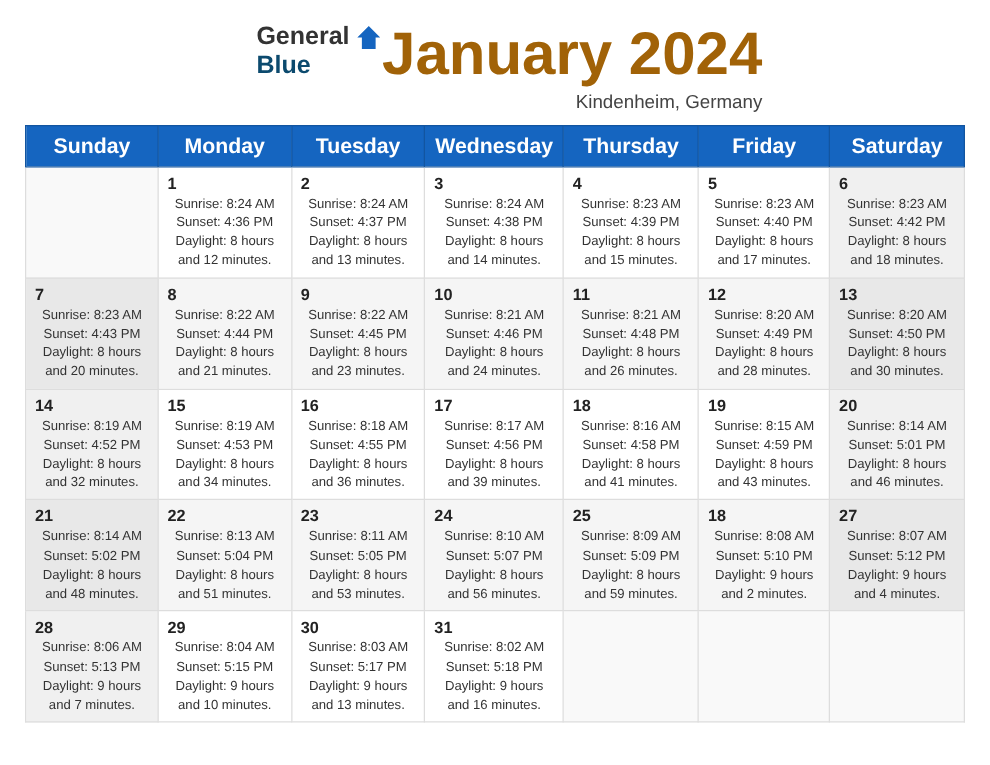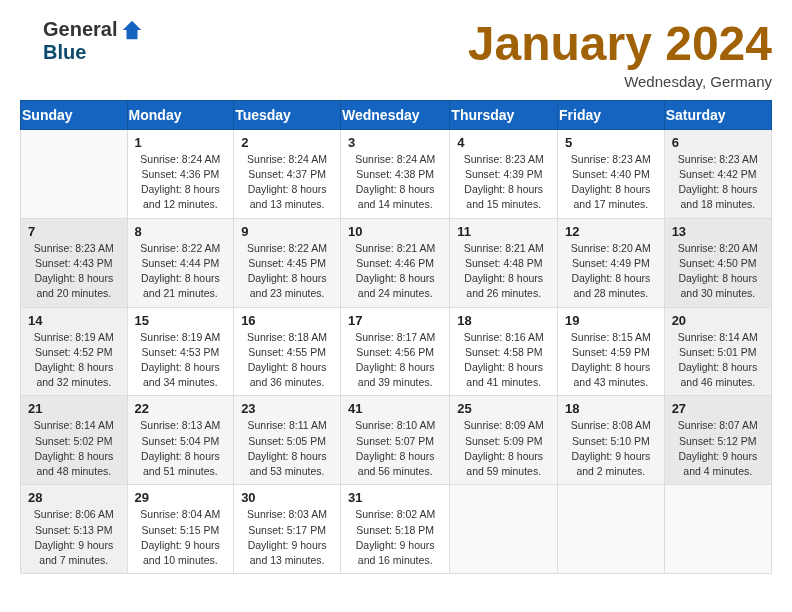--- a/index.html
+++ b/index.html
@@ -11,21 +11,21 @@
       padding: 0;
     }
     .page {
       width: 792px;
       min-height: 612px;
       background: #fff;
       padding: 18px 20px 18px 20px;
     }
     .header {
       display: flex;
-      justify-content: space-between;
+      justify-content: center;
       align-items: flex-start;
       margin-bottom: 10px;
       margin-left: 23px;
     }
     .logo {
       display: flex;
       flex-direction: column;
       align-items: flex-start;
     }
     .logo-text {
@@ -63,23 +63,23 @@
       margin-top: 2px;
     }
     .calendar {
       width: 100%;
       border-collapse: collapse;
       border: 1px solid #ccc;
     }
     .calendar th {
       background: #1565c0;
       color: #fff;
-      font-size: 14px;
-      font-weight: bold;
-      text-align: left;
+      font-size: 17px;
+      font-weight: bold;
+      text-align: center;
       padding: 6px 1px;
       border: 1px solid #1255a0;
     }
     .calendar td {
       vertical-align: top;
       padding: 5px 7px;
       border: 1px solid #ddd;
       width: 113px;
       min-height: 88px;
       background: #fff;
@@ -121,21 +121,21 @@
       <div class="logo-text">
         <span class="logo-general">General</span>
         <svg class="logo-icon" viewBox="0 0 24 24">
           <polygon points="12,2 22,12 18,12 18,22 6,22 6,12 2,12" fill="#1565c0"></polygon>
         </svg>
       </div>
       <span class="logo-blue">Blue</span>
     </div>
     <div class="title-section">
       <div class="month-title">January 2024</div>
-      <div class="subtitle">Wednesday, Germany</div>
+      <div class="subtitle">Kindenheim, Germany</div>
     </div>
   </div>
 
   <table class="calendar">
     <thead>
       <tr>
       <th>Sunday</th>
           <th>Monday</th>
           <th>Tuesday</th>
           <th>Wednesday</th>
@@ -239,21 +239,21 @@
           </td>
           <td>
             <span class="day-num">22</span>
             <div class="day-info">Sunrise: 8:13 AM<br>Sunset: 5:04 PM<br>Daylight: 8 hours<br>and 51 minutes.</div>
           </td>
           <td>
             <span class="day-num">23</span>
             <div class="day-info">Sunrise: 8:11 AM<br>Sunset: 5:05 PM<br>Daylight: 8 hours<br>and 53 minutes.</div>
           </td>
           <td>
-            <span class="day-num">41</span>
+            <span class="day-num">24</span>
             <div class="day-info">Sunrise: 8:10 AM<br>Sunset: 5:07 PM<br>Daylight: 8 hours<br>and 56 minutes.</div>
           </td>
           <td>
             <span class="day-num">25</span>
             <div class="day-info">Sunrise: 8:09 AM<br>Sunset: 5:09 PM<br>Daylight: 8 hours<br>and 59 minutes.</div>
           </td>
           <td>
             <span class="day-num">18</span>
             <div class="day-info">Sunrise: 8:08 AM<br>Sunset: 5:10 PM<br>Daylight: 9 hours<br>and 2 minutes.</div>
           </td>

